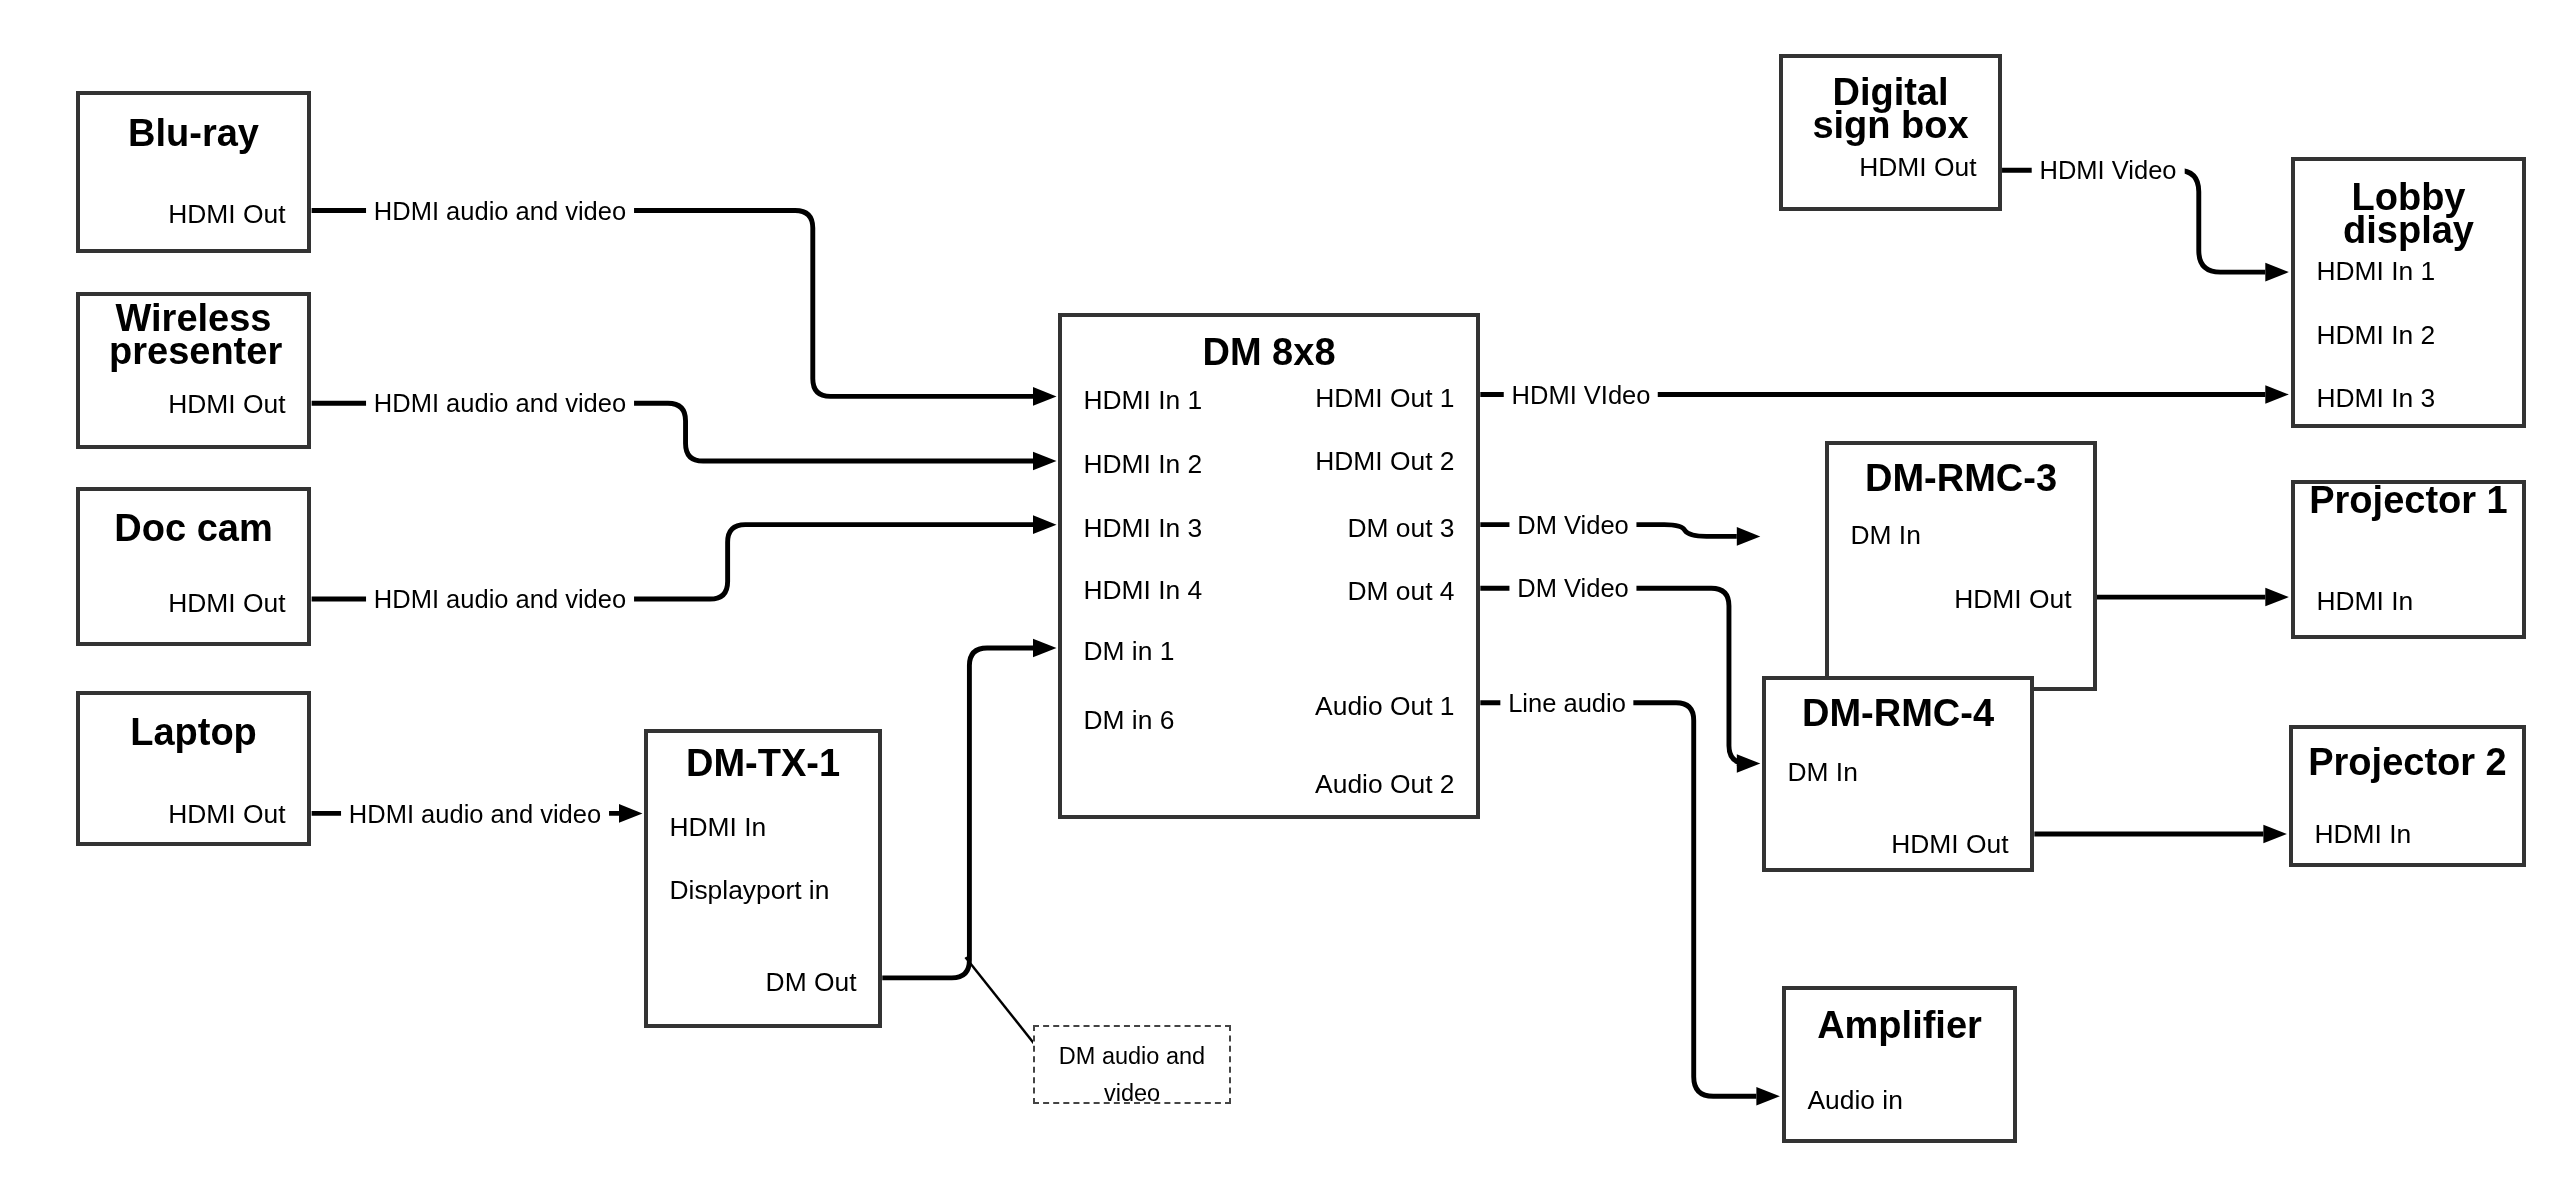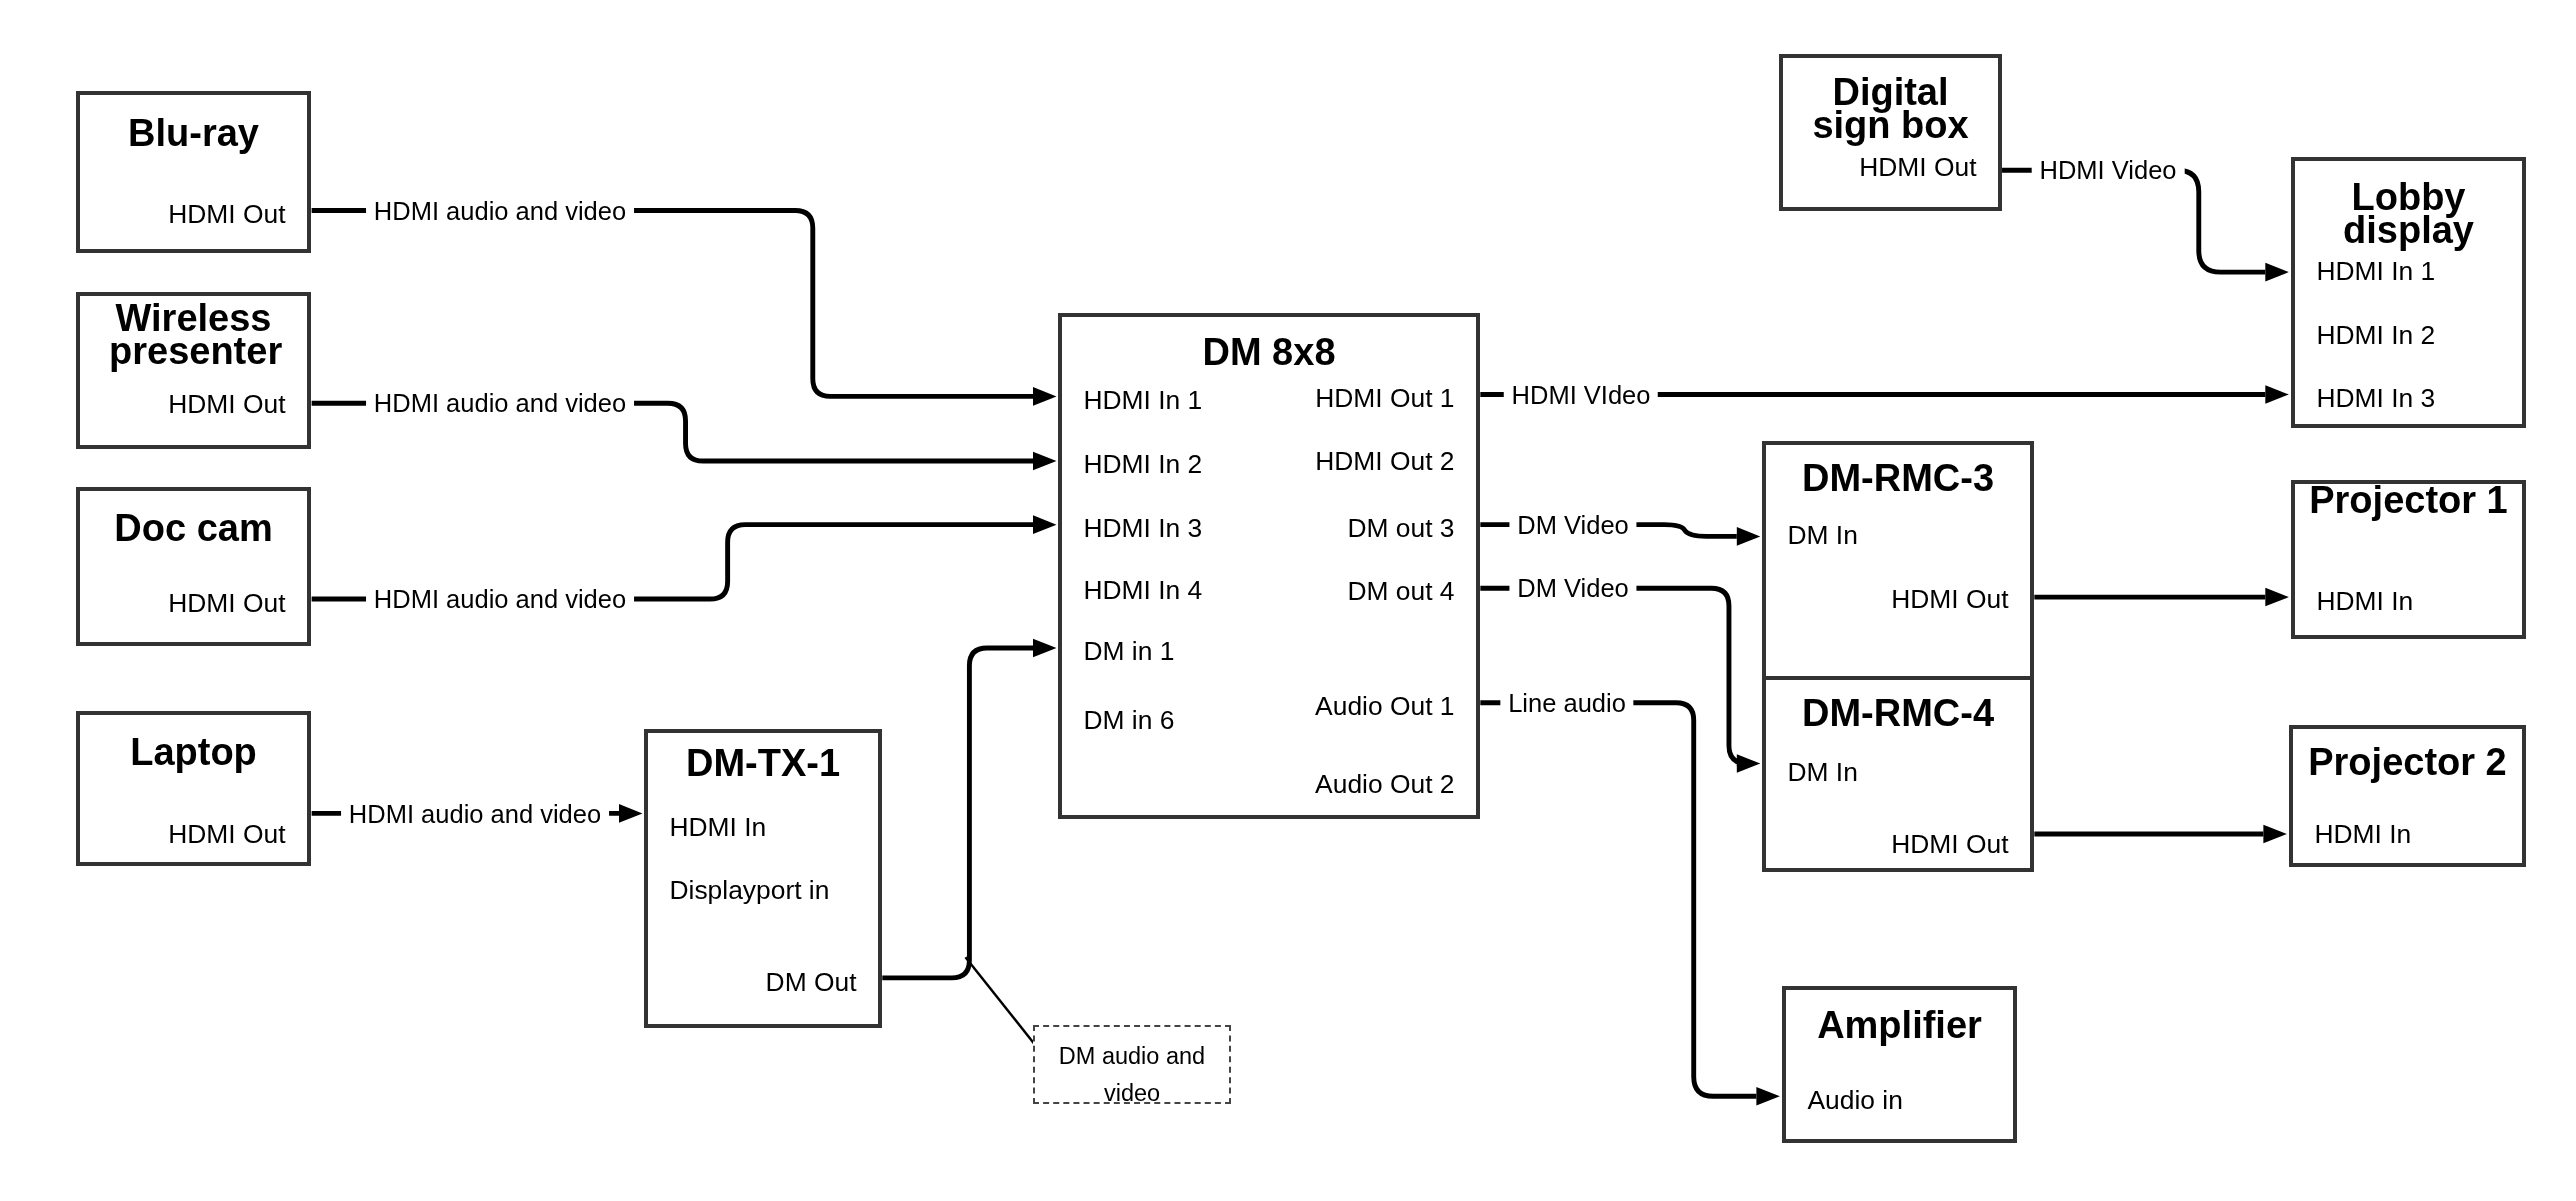--- a/index.html
+++ b/index.html
@@ -63,21 +63,21 @@
   #n-bluray     .p0{top:105px;}
 
   #n-wireless   {left:76px;  top:292px;  width:235px; height:157px;}
   #n-wireless   .node-title{top:5.9px; left:29px; right:29px;}
   #n-wireless   .p0{top:94px;}
 
   #n-doccam     {left:76px;  top:487px;  width:235px; height:159px;}
   #n-doccam     .node-title{top:20.6px;text-align:center;}
   #n-doccam     .p0{top:98px;}
 
-  #n-laptop     {left:76px;  top:691px;  width:235px; height:155px;margin-top:20px;}
+  #n-laptop     {left:76px;  top:691px;  width:235px; height:155px;}
   #n-laptop     .node-title{top:20.6px;}
   #n-laptop     .p0{top:105px;}
 
   #n-dmtx1      {left:644px; top:729px;  width:238px; height:299px;}
   #n-dmtx1      .node-title{top:13.7px;}
   #n-dmtx1      .p0{top:80px;}
   #n-dmtx1      .p1{top:143px;}
   #n-dmtx1      .p2{top:235px;}
 
   #n-dm8x8      {left:1058px;top:313px;  width:422px; height:506px;}
@@ -92,21 +92,21 @@
   #n-digitalsign{left:1779px;top:54px;   width:223px; height:157px;}
   #n-digitalsign .node-title{top:17.6px; left:24.5px; right:24.5px;}
   #n-digitalsign .p0{top:95px;}
 
   #n-lobby      {left:2291px;top:157px;  width:235px; height:271px;}
   #n-lobby      .node-title{top:19.6px; left:44px; right:44px;}
   #n-lobby      .p0{top:96px;}
   #n-lobby      .p1{top:160px;}
   #n-lobby      .p2{top:223px;}
 
-  #n-dmrmc3     {left:1762px;top:441px;  width:272px; height:250px;}
+  #n-dmrmc3     {left:1825px;top:441px;  width:272px; height:250px;}
   #n-dmrmc3     .node-title{top:16.6px;}
   #n-dmrmc3     .p0{top:76px;}
   #n-dmrmc3     .p1{top:140px;}
 
   #n-proj1      {left:2291px;top:480px;  width:235px; height:159px;}
   #n-proj1      .node-title{top:0;}
   #n-proj1      .p0{top:103px;}
 
   #n-dmrmc4     {left:1762px;top:676px;  width:272px; height:196px;}
   #n-dmrmc4     .node-title{top:16.6px;}

